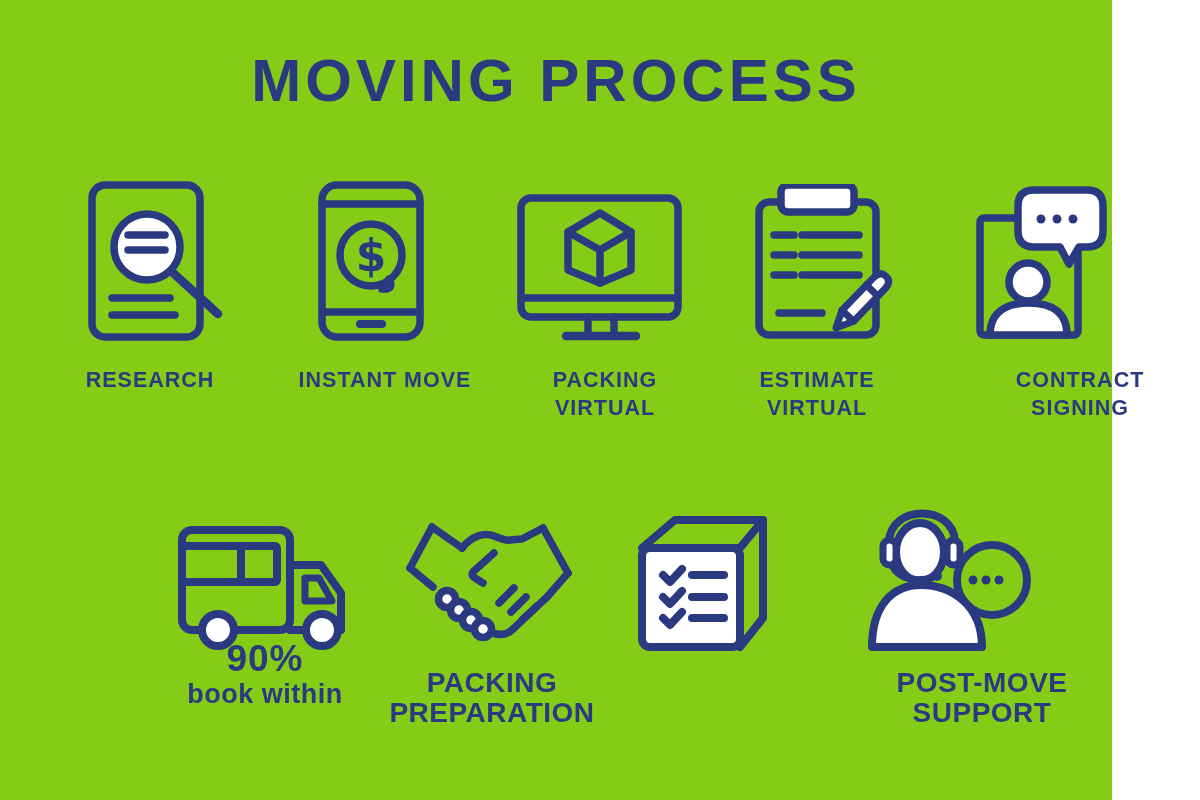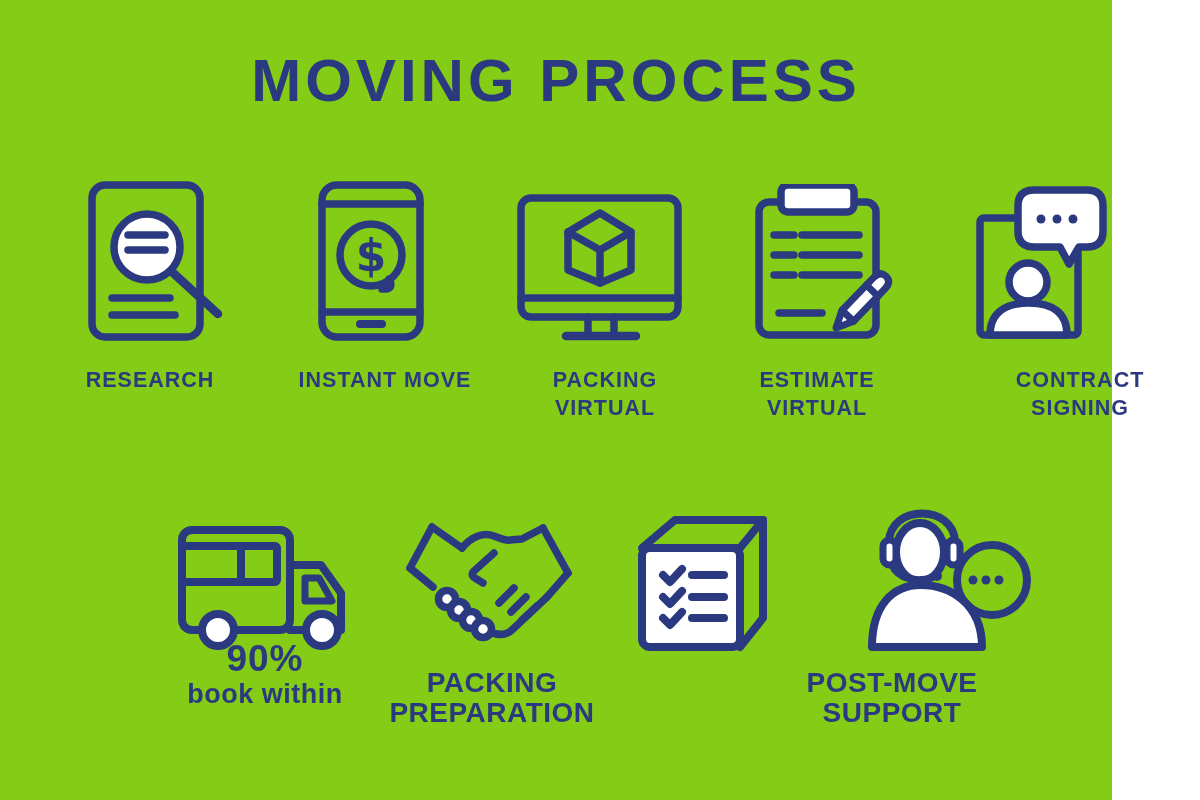--- a/index.html
+++ b/index.html
@@ -192,18 +192,18 @@
   </svg>
 
   <div class="stat-block" style="left:145px;top:639px">
     <div class="stat">90%</div>
     <div class="stat-sub">book within</div>
   </div>
   <div class="lbl-b" style="left:362px;top:668px">
     <div>PACKING</div>
     <div>PREPARATION</div>
   </div>
-  <div class="lbl-b" style="left:762px;top:668px">
+  <div class="lbl-b" style="left:852px;top:668px">
     <div>POST-MOVE</div>
     <div>SUPPORT</div>
   </div>
 
 </div>
 
 </body></html>

